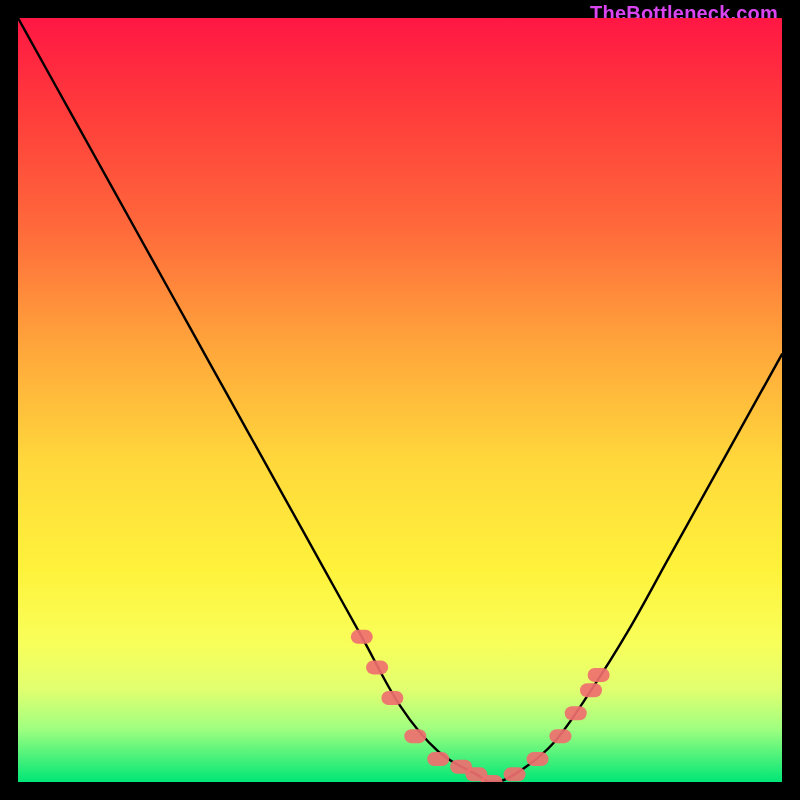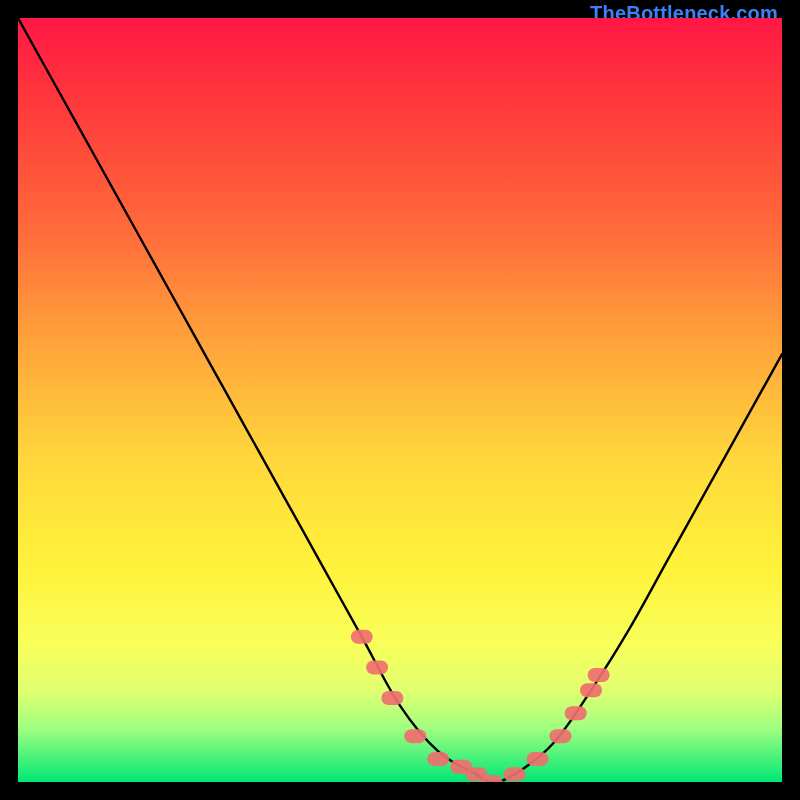--- a/index.html
+++ b/index.html
@@ -28,21 +28,21 @@
       #a0ff80 93%,
       #00e676 100%);
   }
   .watermark {
     position: absolute;
     top: 2px;
     right: 22px;
     font-family: Arial, Helvetica, sans-serif;
     font-size: 20px;
     font-weight: bold;
-    color: #3b82f6;
+    color: #d946ef;
     letter-spacing: 0.2px;
   }
   svg.curve-layer {
     position: absolute;
     left: 0;
     top: 0;
     width: 764px;
     height: 764px;
   }
 </style>

